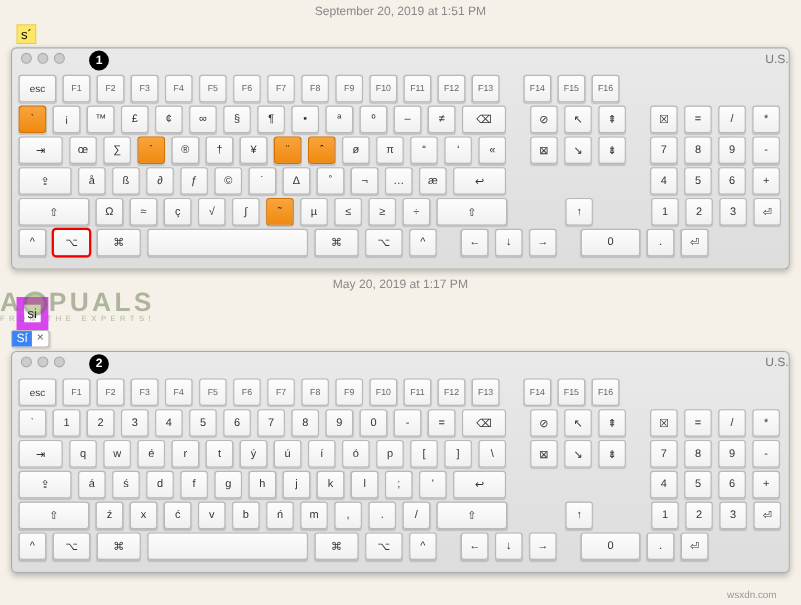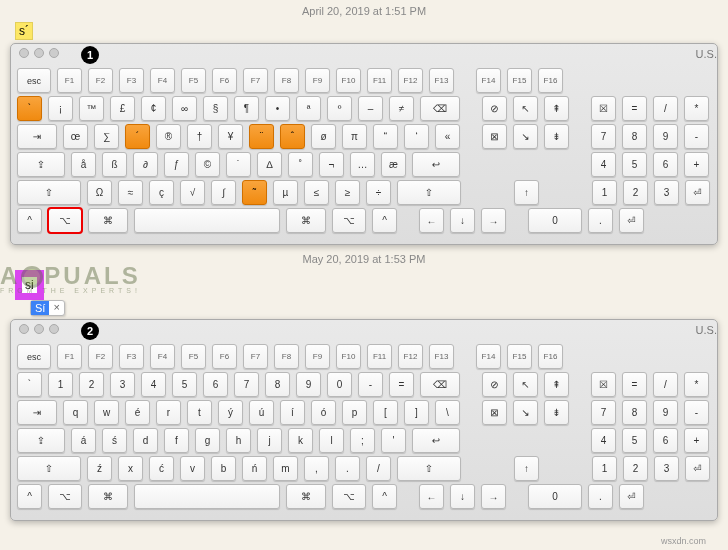--- a/index.html
+++ b/index.html
@@ -1,19 +1,19 @@
 <!DOCTYPE html>
 <html><head>
 <meta charset="utf-8">
 <style>
 *{box-sizing:border-box;margin:0;padding:0}
 body{font-family:-apple-system,Helvetica,Arial,sans-serif;background:#f5f1e8;width:728px;height:550px;overflow:hidden;position:relative;font-size:11px}
 .timestamp{text-align:center;color:#888;font-size:11px;padding:5px 0}
 .yellow-box{background:#fde765;display:inline-block;padding:1px 3px;margin-left:15px;font-size:12px;border:1px solid rgba(0,0,0,.1)}
-.suggest{display:inline-flex;background:#fff;border:1px solid #bbb;border-radius:3px;font-size:11px;margin-left:30px;box-shadow:1px 1px 2px rgba(0,0,0,.15)}
+.suggest{display:inline-flex;background:#fff;border:1px solid #bbb;border-radius:3px;font-size:11px;margin-left:10px;box-shadow:1px 1px 2px rgba(0,0,0,.15)}
 .suggest .sel{background:#3b82f6;color:#fff;padding:1px 4px}
 .suggest .x{padding:0 4px;color:#666}
 .viewer{background:linear-gradient(#e9e9e9,#ddd);border:1px solid #aaa;border-radius:5px;margin:3px 10px;box-shadow:0 2px 6px rgba(0,0,0,.25);position:relative}
 .vtitle{text-align:right;color:#777;font-size:11px;line-height:20px;height:20px}
 .tlights{position:absolute;top:4px;left:8px;display:flex;gap:5px}
 .tlights span{width:10px;height:10px;border-radius:50%;background:#ccc;border:1px solid #aaa}
 .badge{position:absolute;width:18px;height:18px;background:#000;color:#fff;border-radius:50%;font-size:11px;line-height:18px;text-align:center;font-weight:bold;z-index:5}
 .kbd{padding:4px 6px 8px}
 .row{display:flex;gap:6px;margin-bottom:3px}
 .gap{width:10px;flex:none}
@@ -28,21 +28,21 @@
 .wms{font-size:7px;letter-spacing:4px;color:#5c6b42;margin-top:-3px}
 .wicon{display:inline-block;width:22px;height:22px;background:#7ea23c;border-radius:50%;vertical-align:-4px;margin:0 1px;border:3px solid #5c6b42}
 .url{position:absolute;right:22px;bottom:4px;font-size:9px;color:#999}
 </style>
 </head>
 <body>
 
 
 
 
-<div class="timestamp">April 20, 2019 at 1:51 PM</div>
+<div class="timestamp">September 20, 2019 at 1:51 PM</div>
 <span class="yellow-box">s´</span>
 
 
 <div class="viewer">
   <div class="tlights">
       <span></span>
       <span></span>
       <span></span>
     </div>
   <div class="badge" style="top:2px;left:70px">1</div>
@@ -185,21 +185,21 @@
   </div>
 </div>
 
 
 <div class="watermark">
   <div class="wml"><span>A</span><span class="wicon"></span><span>PUALS</span></div>
   <div class="wms">FROM  THE  EXPERTS!</div>
 </div>
 
 
-<div class="timestamp">May 20, 2019 at 1:53 PM</div>
+<div class="timestamp">May 20, 2019 at 1:17 PM</div>
 <span class="yellow-box" style="background:#fff;border:7px solid #d946ef">si</span><br>
 <span class="suggest">
   <span class="sel">Sí</span>
   <span class="x">×</span>
 </span>
 
 
 <div class="viewer">
   <div class="tlights">
       <span></span>

